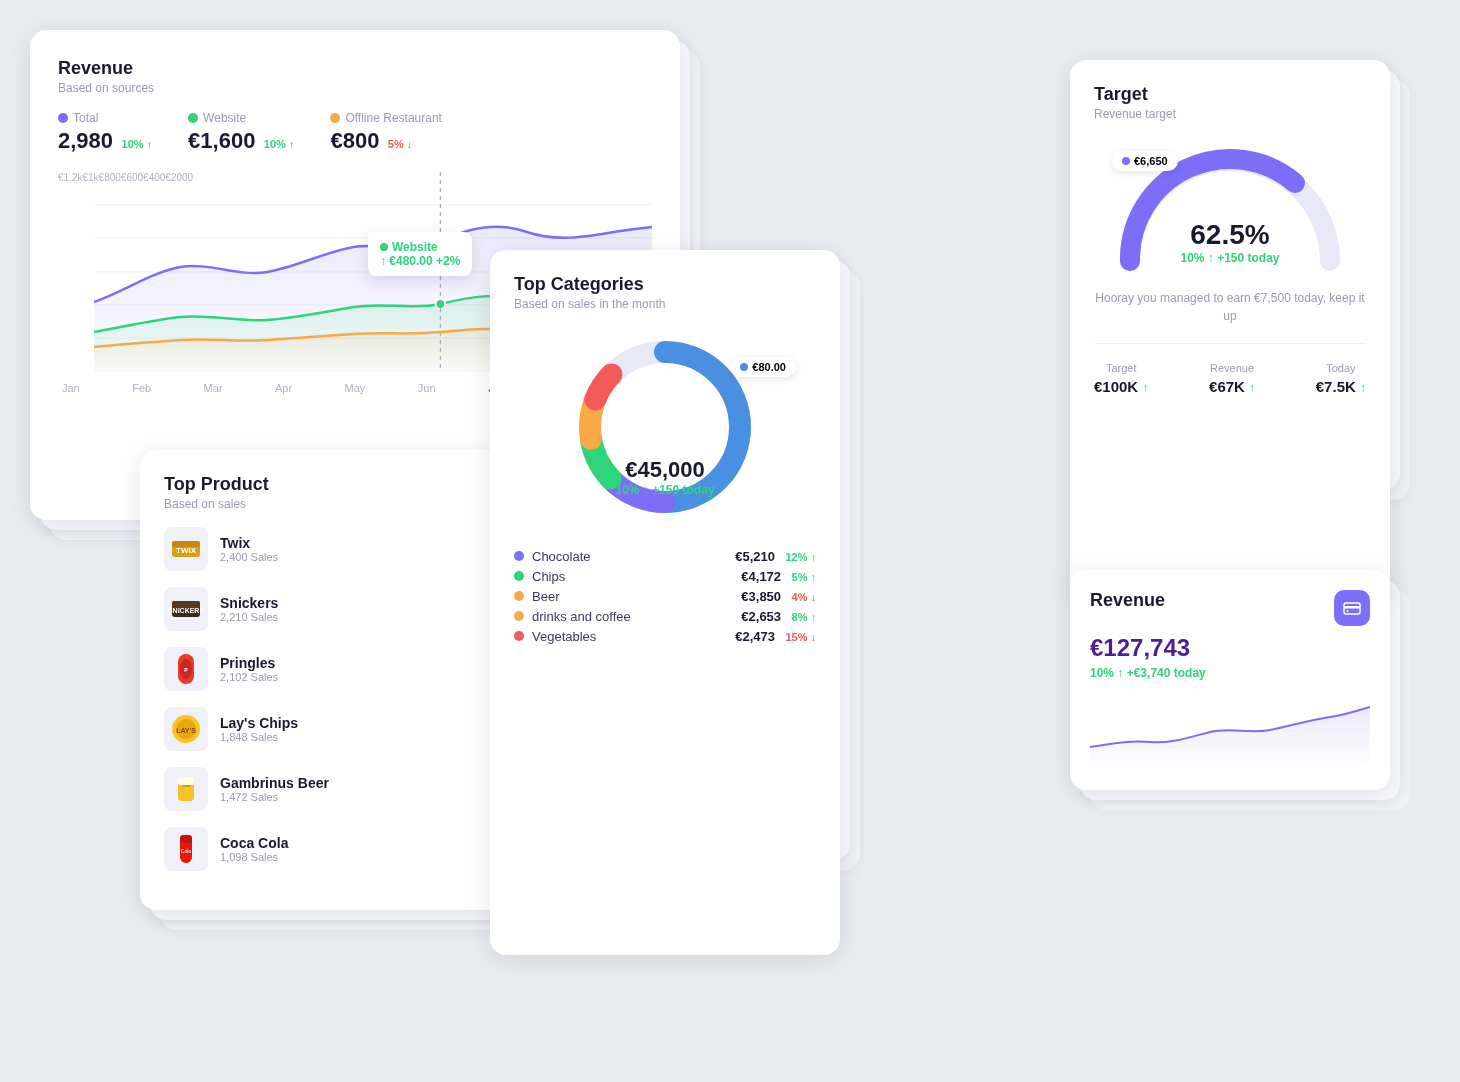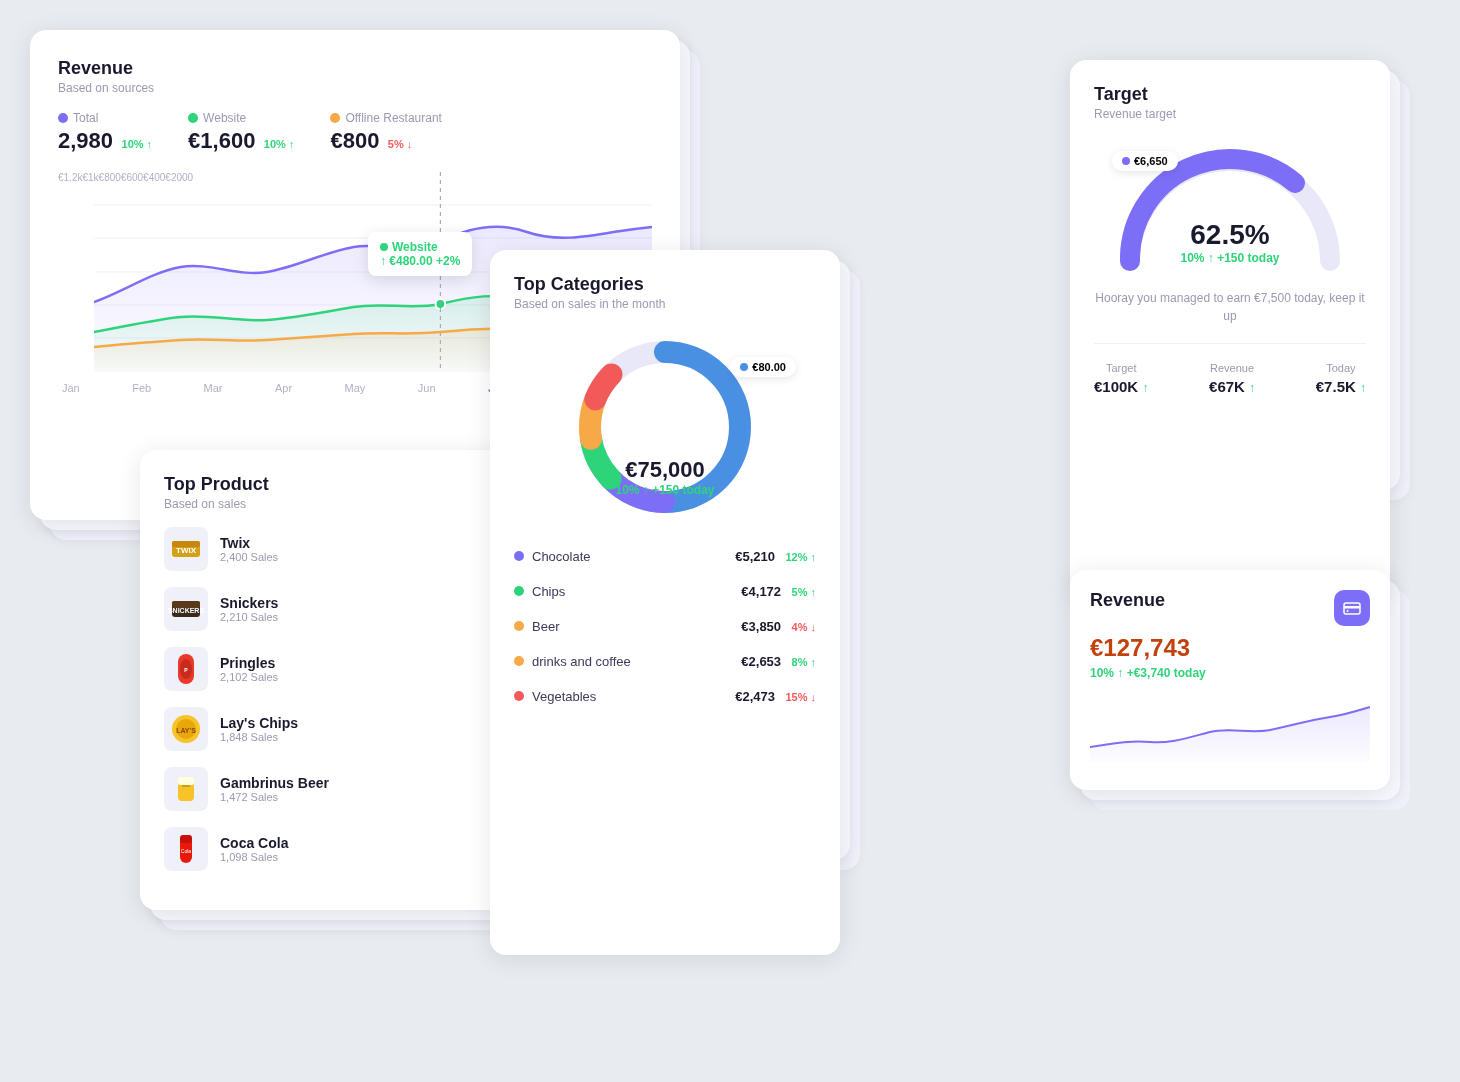--- a/index.html
+++ b/index.html
@@ -266,21 +266,21 @@
       box-shadow: 0 2px 8px rgba(0,0,0,0.10);
       display: flex;
       align-items: center;
       gap: 4px;
     }
 
     .category-list {
       margin-top: 20px;
       display: flex;
       flex-direction: column;
-      gap: 17px;
+      gap: 2px;
       justify-content: center;
     }
     .category-row {
       display: flex;
       align-items: center;
       justify-content: space-between;
     }
     .cat-left {
       display: flex;
       align-items: center;
@@ -726,21 +726,21 @@
 
       <circle cx="100" cy="100" r="75" fill="none" stroke="#f25a5a" stroke-width="22" stroke-dasharray="30 441" stroke-dashoffset="-381" stroke-linecap="round" transform="rotate(-90 100 100)"></circle>
     </svg>
 
     <div class="donut-badge">
       <span class="dot" style="background:#4a90e2;width:8px;height:8px;"></span>
       <span>€80.00</span>
     </div>
 
     <div class="donut-value" style="position:absolute;text-align:center;bottom:30px;left:50%;transform:translateX(-50%);">
-      <div class="donut-value">€75,000</div>
+      <div class="donut-value">€45,000</div>
       <div class="donut-change">10% ↑ +150 today</div>
     </div>
   </div>
 
   <div class="category-list">
     <div class="category-row">
       <div class="cat-left">
         <span class="dot" style="background:#7c6ef7;"></span>
         <span>Chocolate</span>
       </div>
@@ -840,21 +840,21 @@
     </div>
     <div class="rev-icon">
       <svg width="20" height="20" viewBox="0 0 20 20" fill="none">
         <rect x="2" y="5" width="16" height="11" rx="2" stroke="white" stroke-width="1.5"></rect>
         <rect x="2" y="8" width="16" height="2.5" fill="white"></rect>
         <circle cx="5.5" cy="13" r="1" fill="white"></circle>
       </svg>
     </div>
   </div>
   <div style="margin-top:8px;">
-    <div style="font-size:24px;font-weight:700;color:#c2410c;">€127,743</div>
+    <div style="font-size:24px;font-weight:700;color:#4c1d95;">€127,743</div>
     <div style="font-size:12px;color:#2ed47a;font-weight:600;margin-top:4px;">10% ↑ +€3,740 today</div>
   </div>
 
   <div class="sparkline">
     <svg width="100%" height="70" viewBox="0 0 280 70" preserveAspectRatio="none">
       <defs>
         <linearGradient id="sparkGrad" x1="0" y1="0" x2="0" y2="1">
           <stop offset="0%" stop-color="#7c6ef7" stop-opacity="0.15"></stop>
           <stop offset="100%" stop-color="#7c6ef7" stop-opacity="0.02"></stop>
         </linearGradient>

